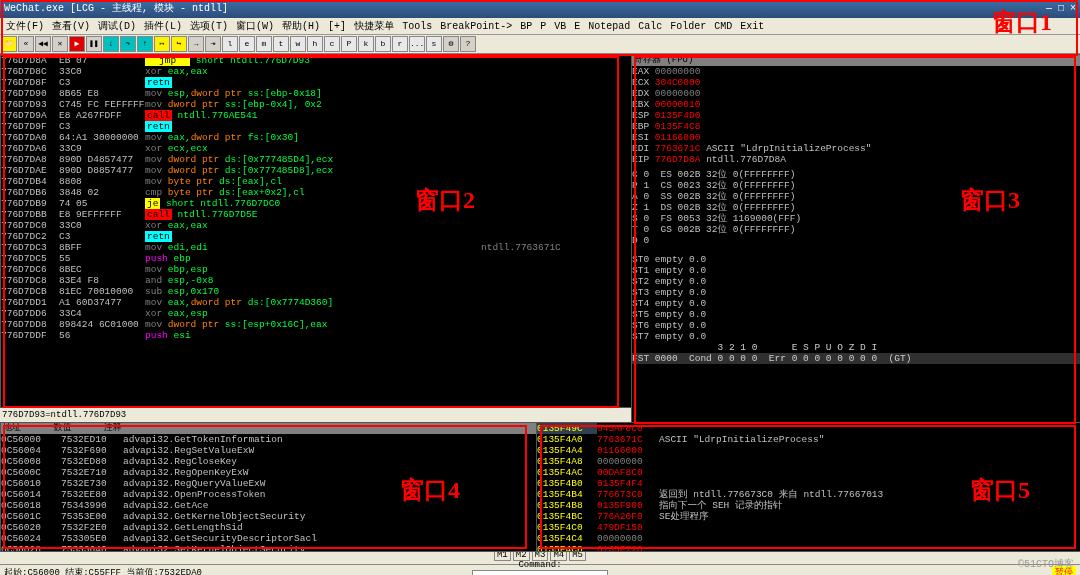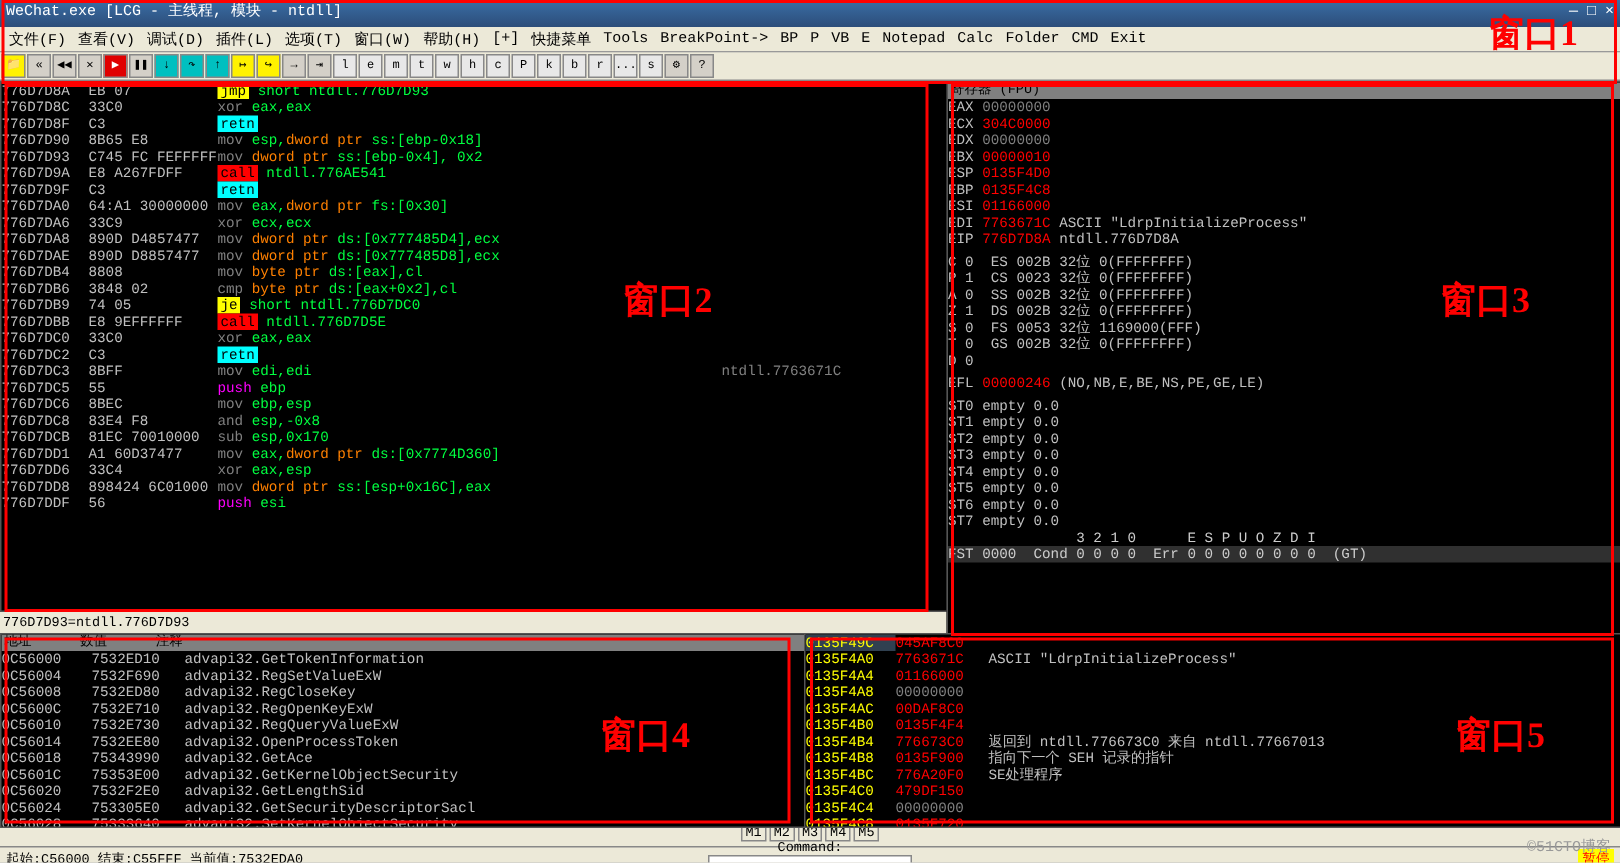--- a/index.html
+++ b/index.html
@@ -15,21 +15,21 @@
 .content{position:relative;height:calc(575px - 18px - 16px - 18px - 14px - 14px);width:1080px;}
 .pane{position:absolute;background:#000;color:#ccc;overflow:hidden;font-size:9.5px;line-height:11px;}
 .pane2{left:0;top:0;width:630px;height:352px;border:1px solid #555;}
 .pane3{left:631px;top:0;width:449px;height:370px;border:1px solid #555;}
 .pane4{left:0;top:368px;width:535px;height:128px;border:1px solid #555;}
 .pane5{left:536px;top:368px;width:544px;height:128px;border:1px solid #555;}
 .status{height:14px;background:#ece9d8;border-top:1px solid #888;font-size:9px;display:flex;align-items:center;padding:0 4px;gap:4px;}
 .cmdline{height:14px;background:#ece9d8;border-top:1px solid #888;font-size:9px;display:flex;align-items:center;padding:0 4px;flex-direction:column;}
 .mnem{color:#80c0ff;}
 .mnem.mov{color:#808080;}
-.mnem.jmp{background:#ffff00;color:#000;padding:0 2px;}
+.mnem.jmp{background:#ffff00;color:#000;padding:0 14px;}
 .mnem.call{background:#ff0000;color:#000;padding:0 2px;}
 .mnem.retn{background:#00ffff;color:#000;padding:0 2px;}
 .mnem.push{color:#ff00ff;}
 .mnem.jc{background:#ffff00;color:#000;padding:0 2px;}
 .op{color:#00ff40;}
 .op-ptr{color:#ff8000;}
 .reg{color:#c0c0c0;}
 .regv{color:#ff0000;}
 .regv0{color:#808080;}
 .hdr{background:#808080;color:#000;padding:0 2px;white-space:pre;font-size:9px;}
@@ -295,21 +295,20 @@
   <div id="flags">
         <div class="rline reg">C 0  ES 002B 32位 0(FFFFFFFF)</div>
         <div class="rline reg">P 1  CS 0023 32位 0(FFFFFFFF)</div>
         <div class="rline reg">A 0  SS 002B 32位 0(FFFFFFFF)</div>
         <div class="rline reg">Z 1  DS 002B 32位 0(FFFFFFFF)</div>
         <div class="rline reg">S 0  FS 0053 32位 1169000(FFF)</div>
         <div class="rline reg">T 0  GS 002B 32位 0(FFFFFFFF)</div>
         <div class="rline reg">D 0</div>
       </div>
   <div style="height:4px"></div>
-  <div class="rline"><span class="reg">EFL </span><span class="regv">00000246</span><span class="reg"> (NO,NB,E,BE,NS,PE,GE,LE)</span></div>
   <div style="height:4px"></div>
   <div id="fpu">
         <div class="rline reg">ST0 empty 0.0</div>
         <div class="rline reg">ST1 empty 0.0</div>
         <div class="rline reg">ST2 empty 0.0</div>
         <div class="rline reg">ST3 empty 0.0</div>
         <div class="rline reg">ST4 empty 0.0</div>
         <div class="rline reg">ST5 empty 0.0</div>
         <div class="rline reg">ST6 empty 0.0</div>
         <div class="rline reg">ST7 empty 0.0</div>

